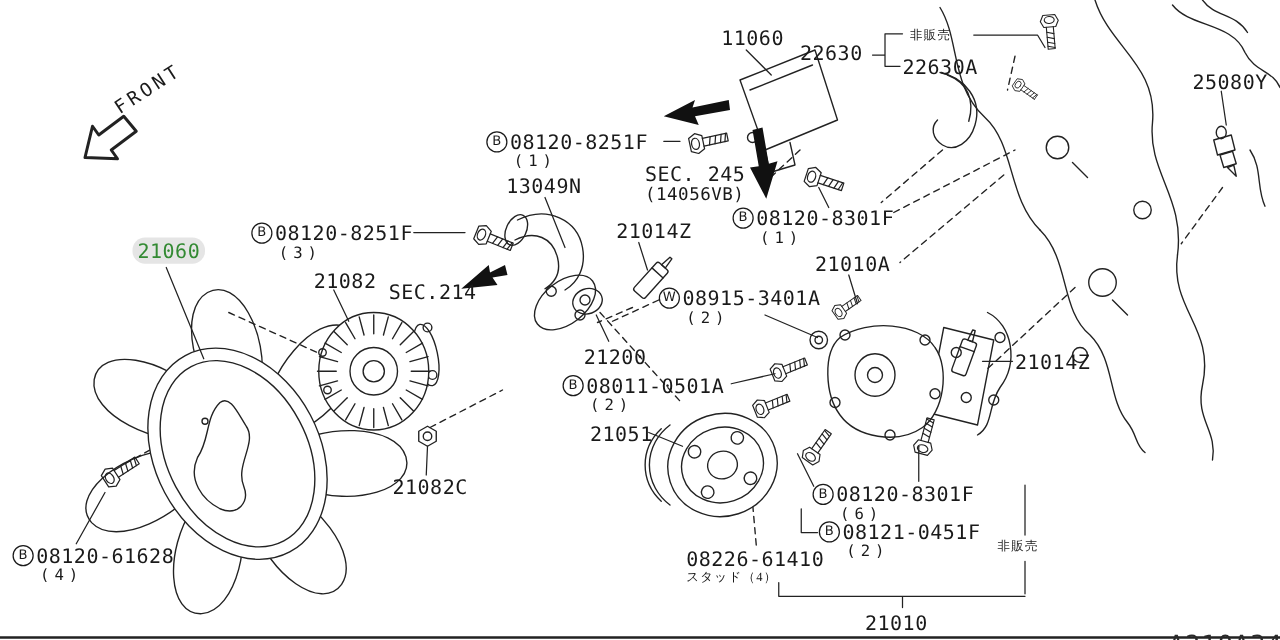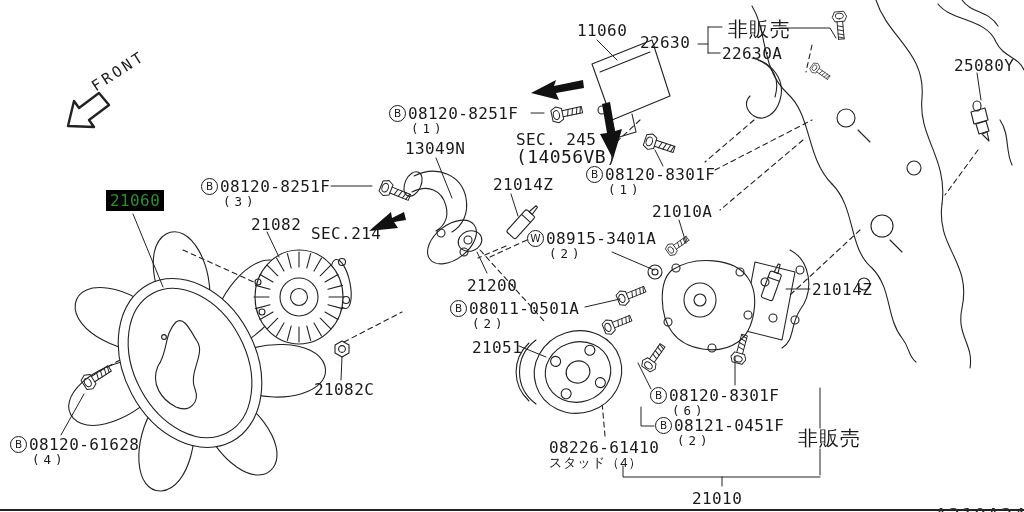--- a/index.html
+++ b/index.html
@@ -10,23 +10,23 @@
   #art{position:absolute;left:0;top:0;}
   .lbl{position:absolute;font-size:16px;line-height:17px;white-space:nowrap;letter-spacing:.4px;}
   .lbl .row{display:flex;align-items:center;}
   .qty{font-size:12.5px;letter-spacing:4px;margin-left:22px;line-height:14px;}
   .circ{
     display:inline-flex;align-items:center;justify-content:center;
     width:15px;height:15px;border:1.4px solid #1a1a1a;border-radius:50%;
     font-size:10.5px;letter-spacing:0;margin-right:2px;flex:0 0 auto;
     font-family:"DejaVu Sans","Liberation Sans",sans-serif;
   }
-  .jp{font-family:Liberation Sans, sans-serif;font-size:20px;letter-spacing:1px;}
-  .jpsmall{font-family:Liberation Sans, sans-serif;font-size:13px;letter-spacing:1px;line-height:13px;}
-  .hl{background:#000000;color:#338a33;padding:1px 4px;}
+  .jp{font-family:Liberation Mono, monospace;font-size:10px;letter-spacing:1px;}
+  .jpsmall{font-family:Liberation Serif, serif;font-size:10px;letter-spacing:1px;line-height:13px;}
+  .hl{background:#e5e5e5;color:#338a33;padding:1px 4px;border-radius:10px;}
   .front{font-size:15px;letter-spacing:3px;transform:rotate(-33deg);transform-origin:0 100%;}
   .code{font-size:20px;letter-spacing:1px;color:#2a2a2a;margin-top:13px;}
 </style>
 </head>
 <body>
 
 <div id="stage">
 
 <svg id="art" width="1024" height="512" viewBox="0 0 1024 512">
   <defs>
@@ -280,21 +280,21 @@
   <div class="lbl" style="left:389px;top:105px">
     <div class="row">
         <span class="circ">B</span>
         <span>08120-8251F</span>
       </div>
     <div class="qty">(1)</div>
   </div>
 
   <div class="lbl" style="left:516px;top:131px">
     <div>SEC. 245</div>
-    <div style="font-size:18px">(14056VB)</div>
+    <div style="font-size:14px">(14056VB)</div>
   </div>
 
   <div class="lbl" style="left:405px;top:140px">13049N</div>
 
   <div class="lbl" style="left:201px;top:178px">
     <div class="row">
         <span class="circ">B</span>
         <span>08120-8251F</span>
       </div>
     <div class="qty">(3)</div>

